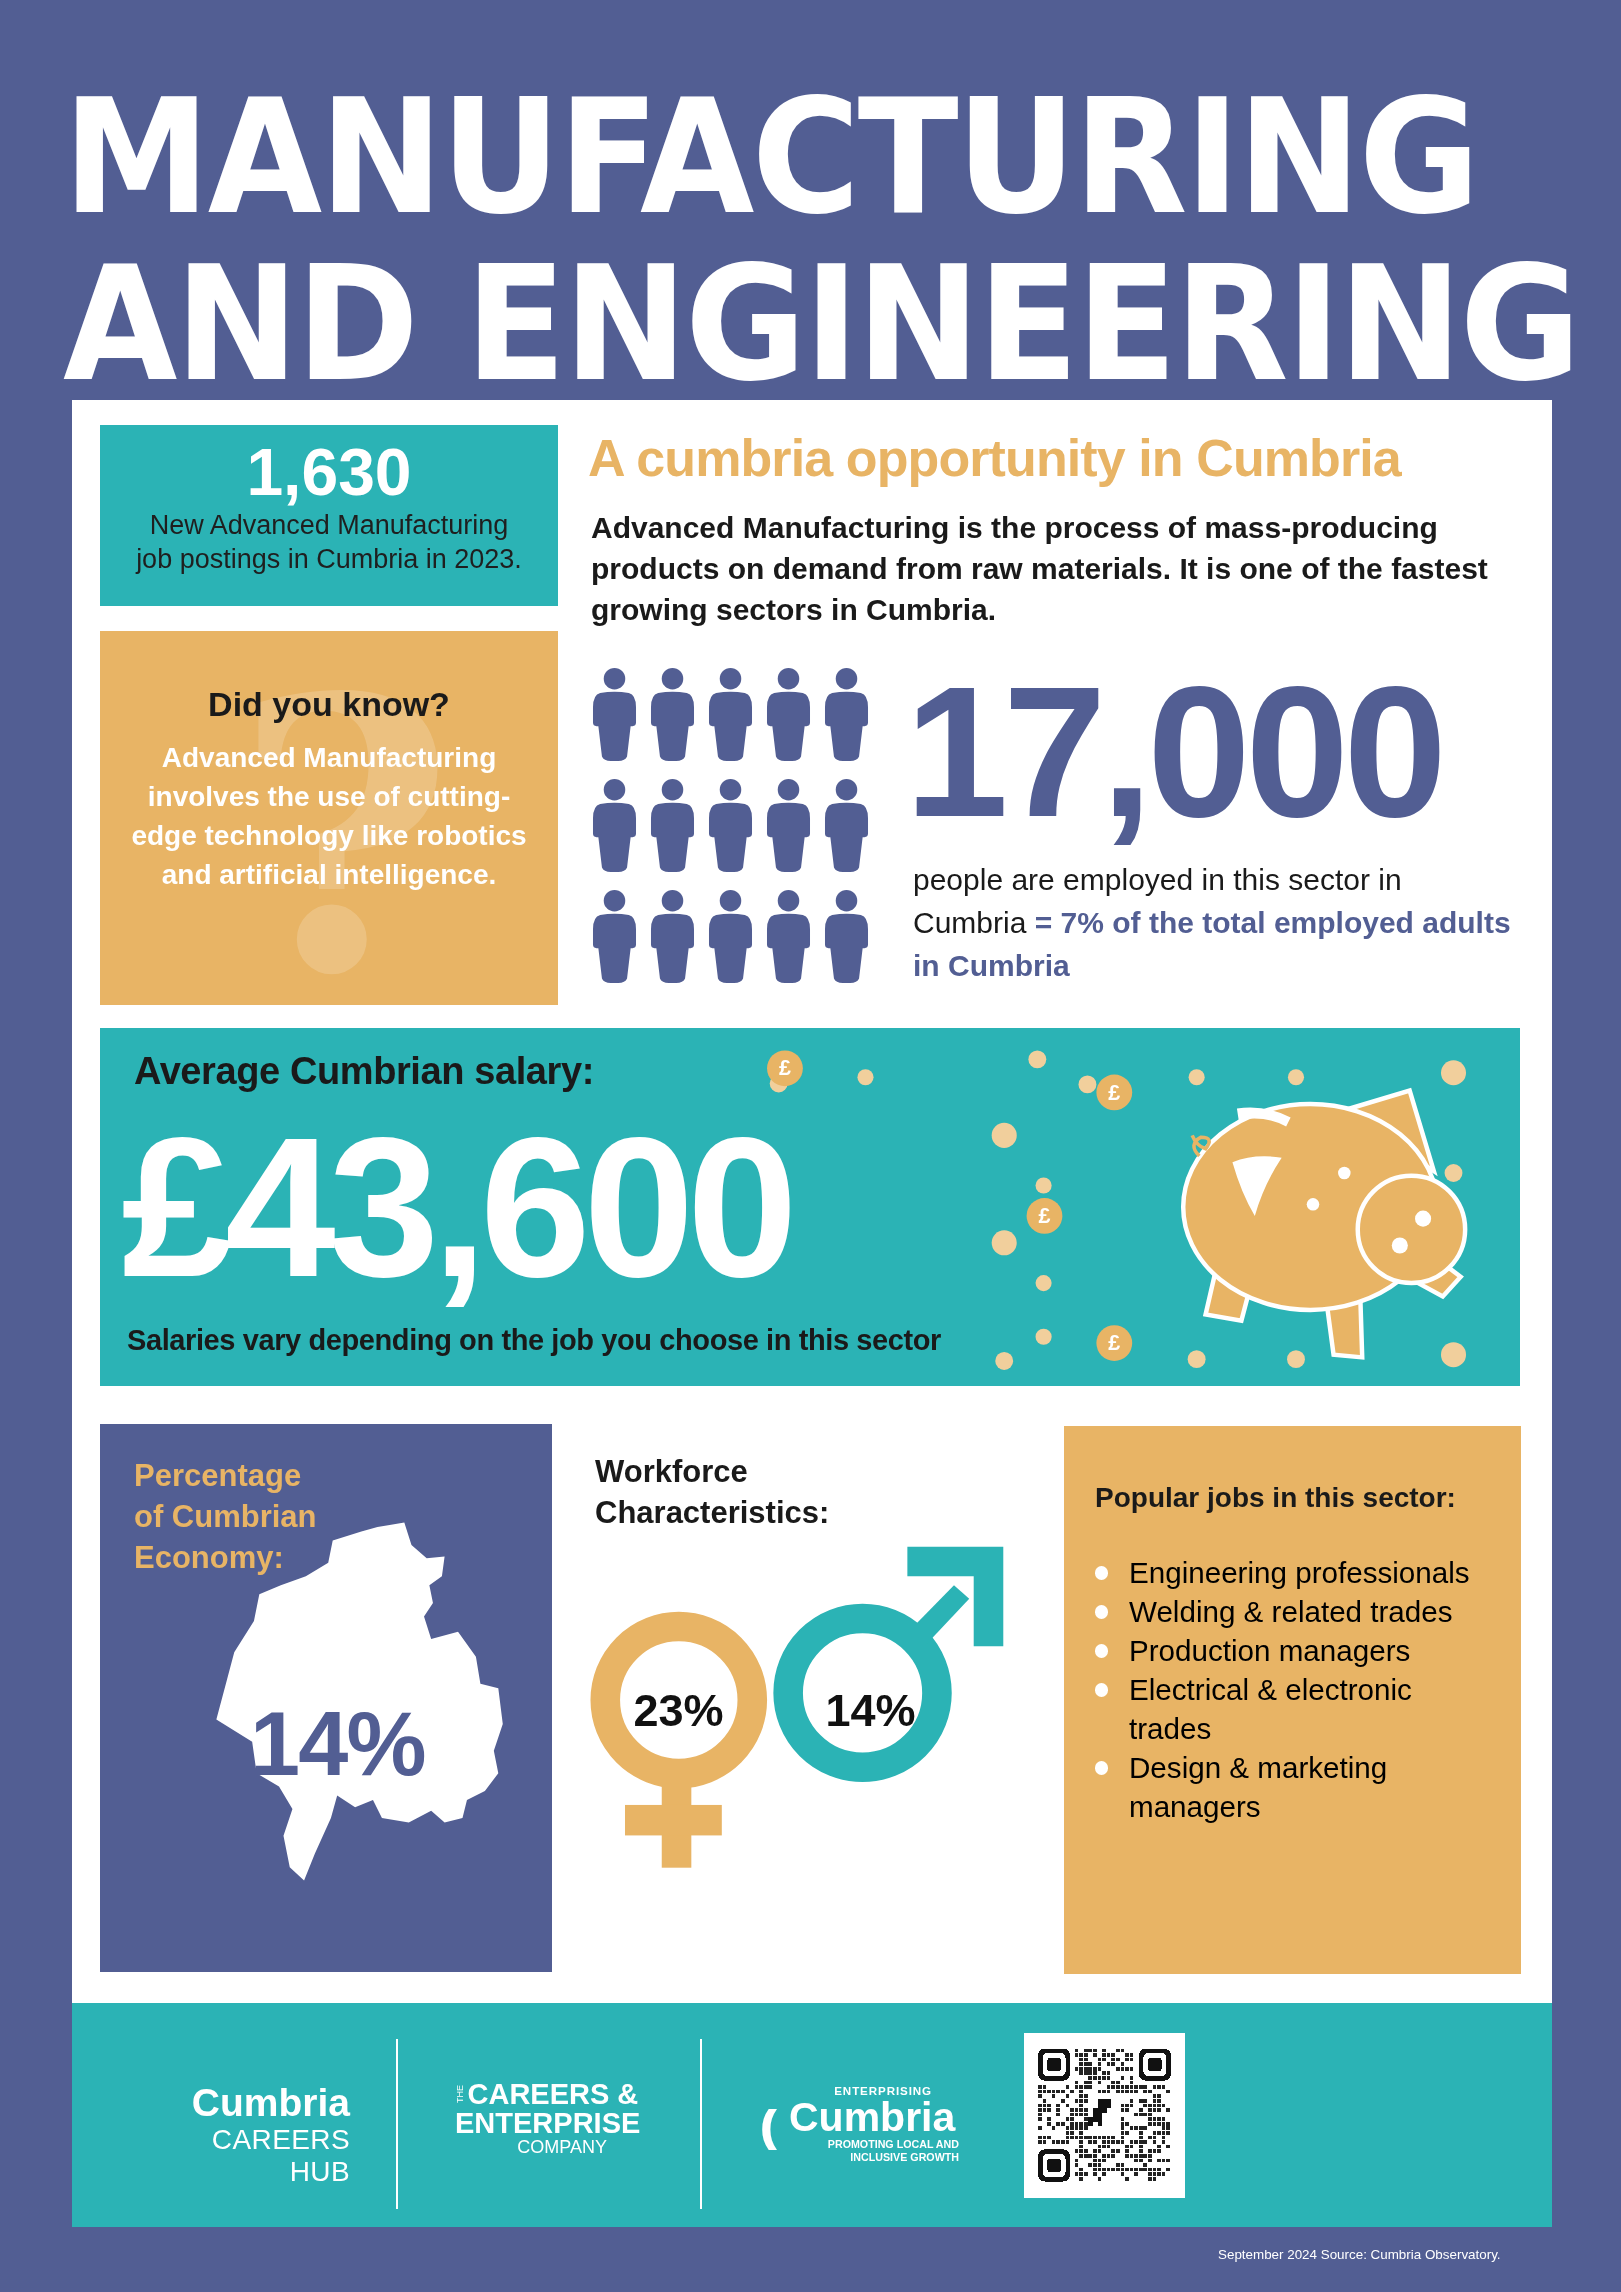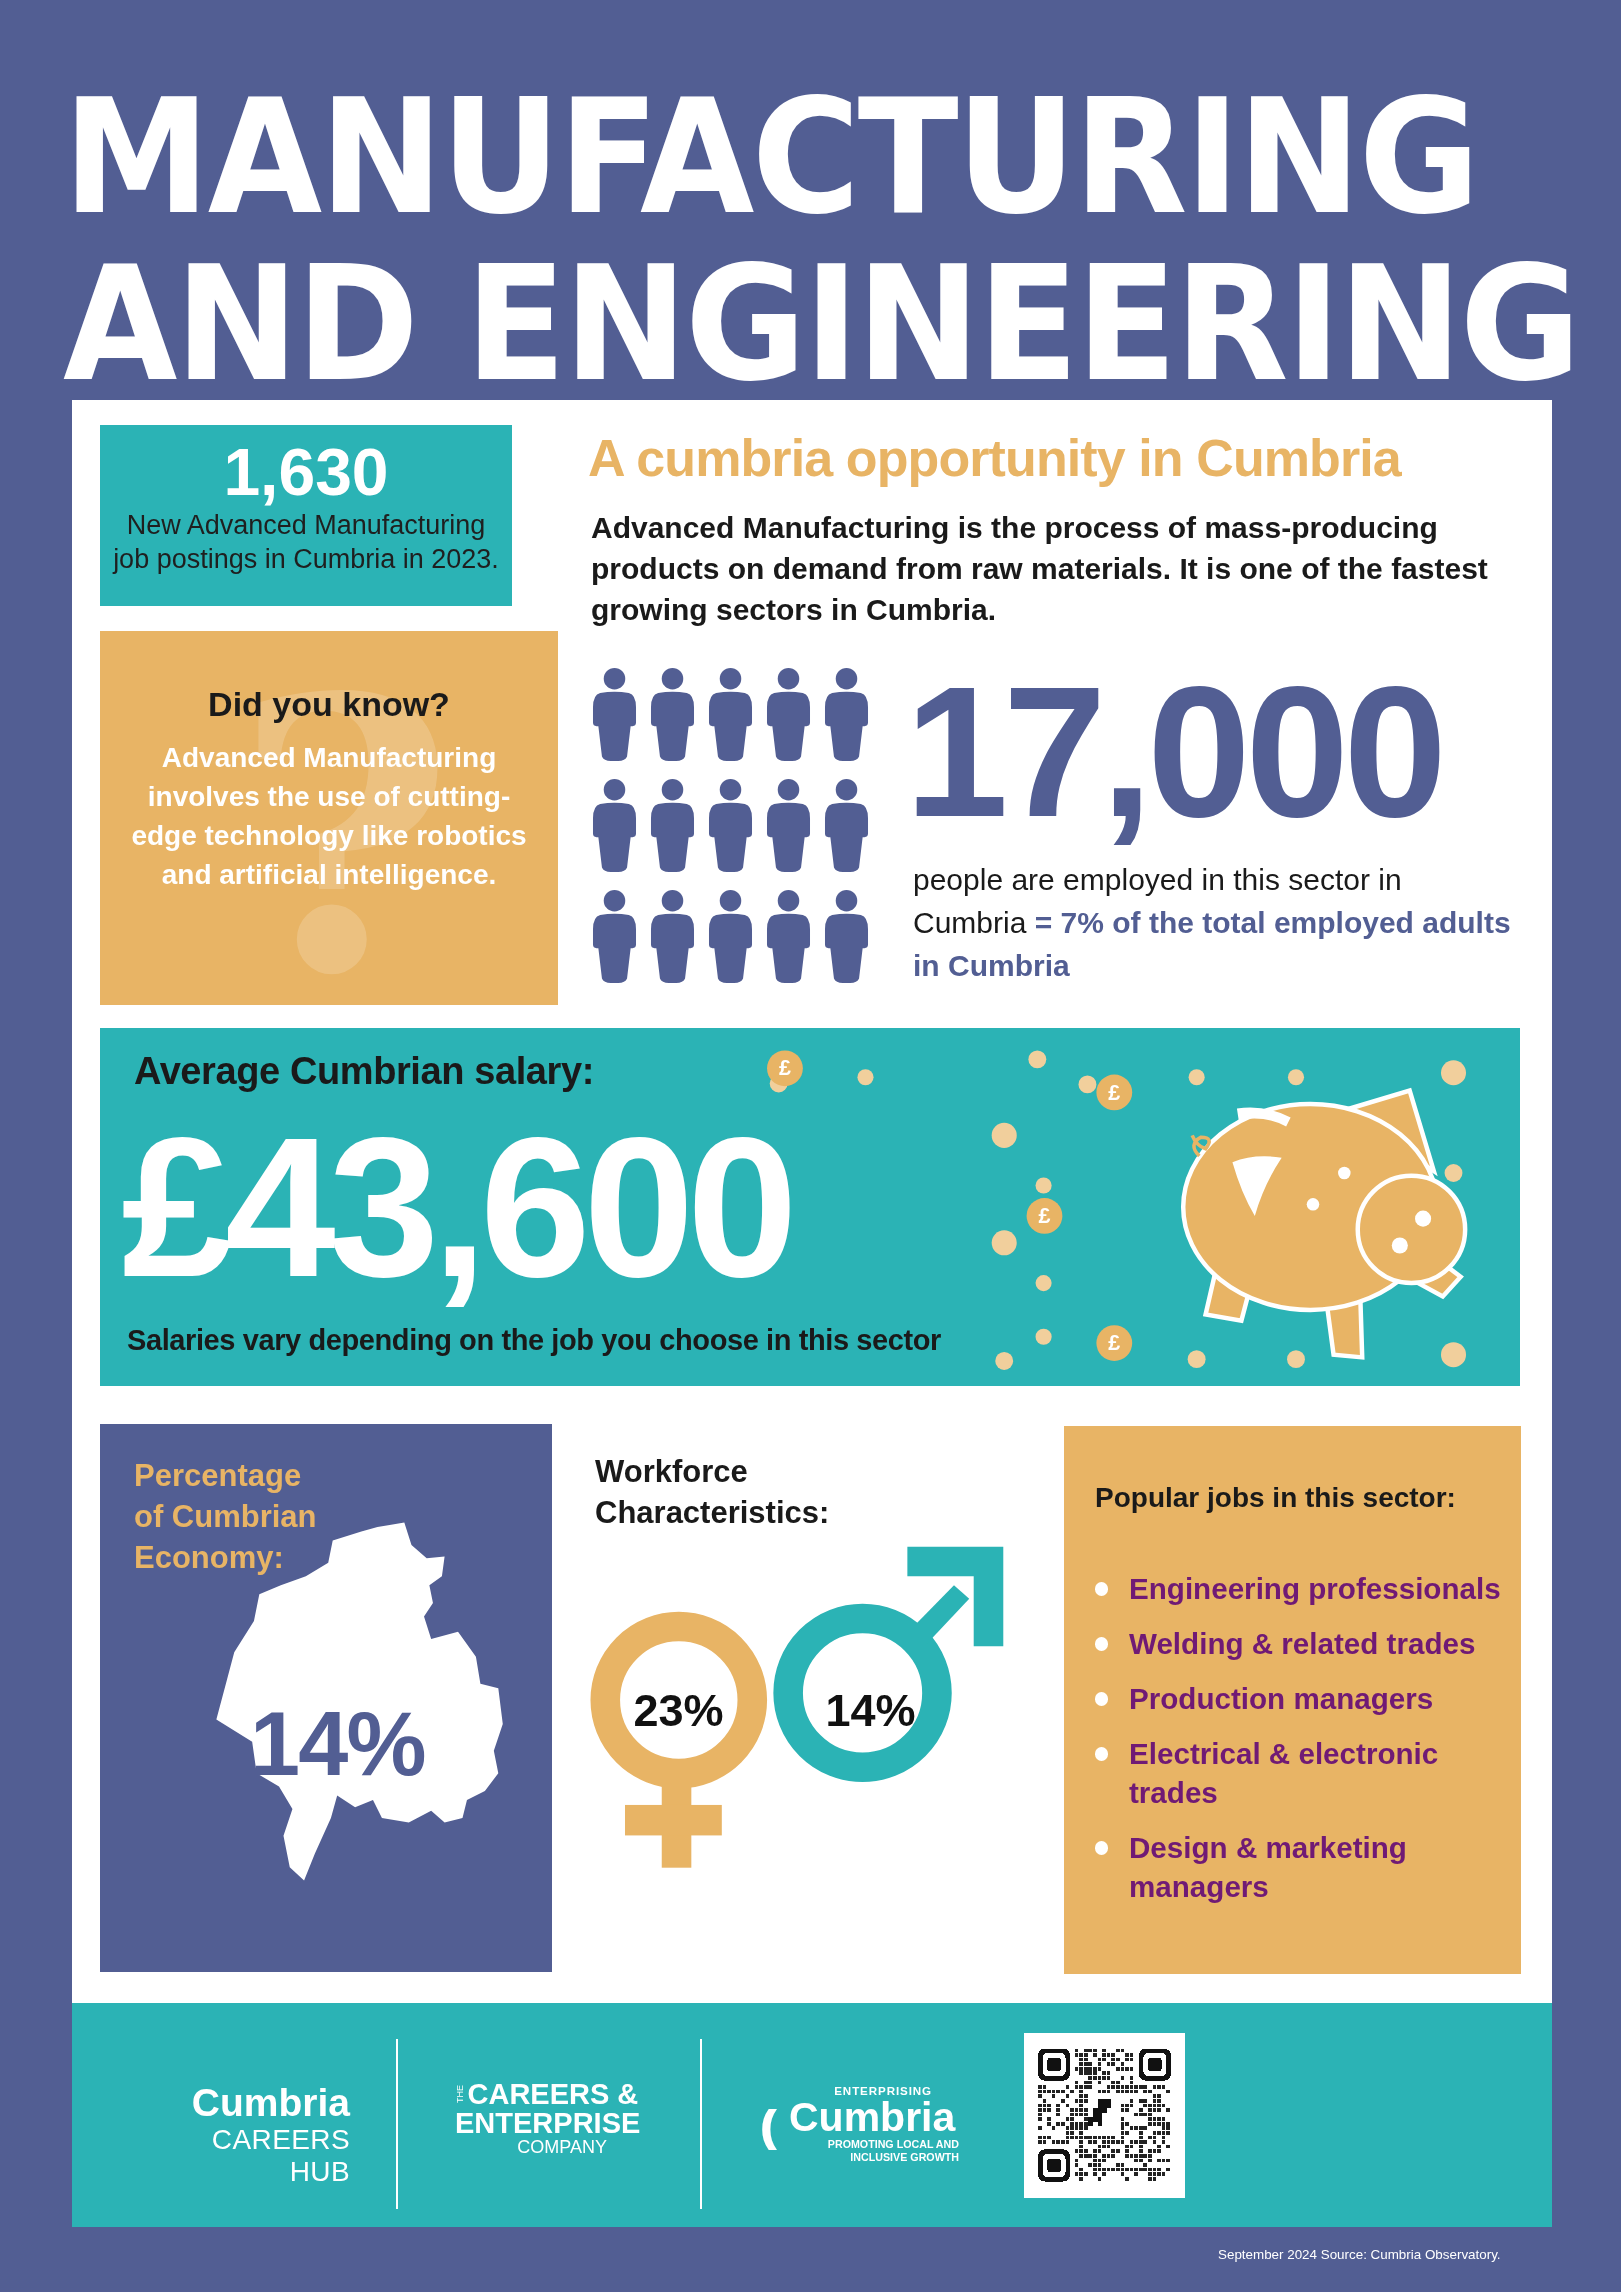--- a/index.html
+++ b/index.html
@@ -7,21 +7,21 @@
   body { background: #525e93; font-family: "Liberation Sans", "DejaVu Sans", sans-serif; position: relative; overflow: hidden; }
   .abs { position: absolute; }
 
   
   .title { left: 63px; top: 73px; color: #fff; font-weight: 700; font-size: 159px; line-height: 167px; letter-spacing: -2.7px; font-family: "DejaVu Sans", sans-serif; transform: scaleX(0.93); transform-origin: left top; white-space: nowrap; }
 
   
   .card { left: 72px; top: 400px; width: 1480px; height: 1603px; background: #fff; }
 
   
-  .jobs-box { left: 100px; top: 425px; width: 412px; height: 181px; background: #2bb3b5; text-align: center; }
+  .jobs-box { left: 100px; top: 425px; width: 458px; height: 181px; background: #2bb3b5; text-align: center; }
   .jobs-num { color: #fff; font-weight: 700; font-size: 66px; line-height: 72px; margin-top: 10.7px; }
   .jobs-text { color: #1f1f1f; font-size: 27px; line-height: 34px; }
 
   
   .dyk-box { left: 100px; top: 631px; width: 458px; height: 374px; background: #e8b465; text-align: center; overflow: hidden; }
   .dyk-q { position: absolute; left: 134px; top: 18px; font-size: 376px; line-height: 376px; color: rgba(255,255,255,0.18); font-weight: 700; font-family: "DejaVu Serif", serif; }
   .dyk-title { position: relative; margin-top: 54px; font-weight: 700; font-size: 34px; color: #1a1a1a; }
   .dyk-body { position: relative; margin-top: 14.3px; font-weight: 700; font-size: 28px; line-height: 39px; color: #fff; padding: 0 16px; }
 
   
@@ -52,21 +52,21 @@
   
   .wf-title { left: 595px; top: 1451px; font-weight: 700; font-size: 31px; line-height: 41px; color: #1a1a1a; }
   .gender-svg { left: 573px; top: 1415px; }
   .pct-f { left: 625px; top: 1685px; width: 107px; text-align: center; font-weight: 700; font-size: 45px; color: #111; }
   .pct-m { left: 817px; top: 1685px; width: 107px; text-align: center; font-weight: 700; font-size: 45px; color: #111; }
 
   
   .jobs-list-box { left: 1064px; top: 1426px; width: 457px; height: 548px; background: #e8b465; }
   .jl-title { position: absolute; left: 31px; top: 56px; font-weight: 700; font-size: 28px; color: #1a1a1a; white-space: nowrap; }
   .jl-list { position: absolute; left: 31px; top: 127px; list-style: none; }
-  .jl-list li { position: relative; padding-left: 34px; color: #701a75; font-weight: 700; font-size: 29.6px; line-height: 39px; width: 412px; margin-top: 16px; }
+  .jl-list li { position: relative; padding-left: 34px; color: #000000; font-weight: 400; font-size: 29.6px; line-height: 39px; width: 412px; }
   .jl-list li::before { content: ""; position: absolute; left: 0; top: 13.4px; width: 13.4px; height: 13.4px; border-radius: 50%; background: #fff; }
 
   
   .footer { left: 72px; top: 2003px; width: 1480px; height: 224px; background: #2bb3b5; }
   .f-hub { position: absolute; left: 102px; top: 78px; text-align: right; color: #fff; width: 176px; }
   .f-hub .a { font-weight: 700; font-size: 39px; line-height: 43px; }
   .f-hub .b { font-size: 28px; line-height: 32px; letter-spacing: 0.4px; }
   .f-div { position: absolute; top: 36px; width: 1.8px; height: 170px; background: #fff; }
   .f-ce { position: absolute; left: 383px; top: 77px; color: #fff; width: 197px; }
   .f-ce .the { position: absolute; left: 0; top: 5.4px; font-size: 9px; writing-mode: vertical-rl; transform: rotate(180deg); }

